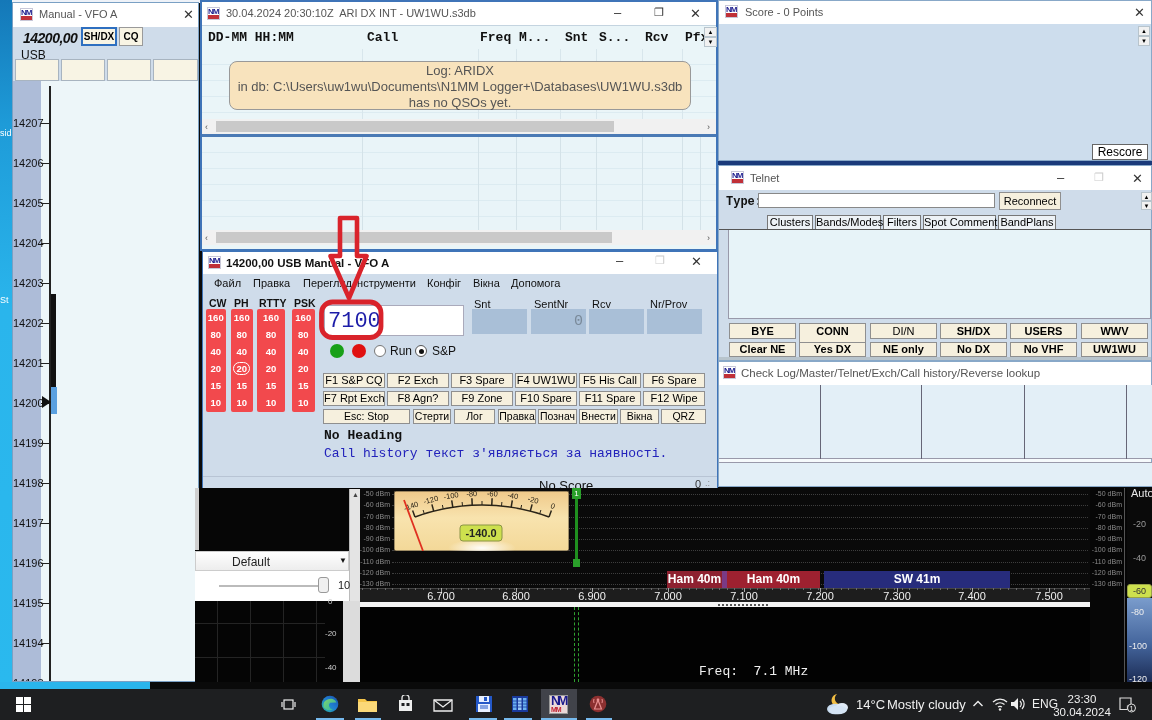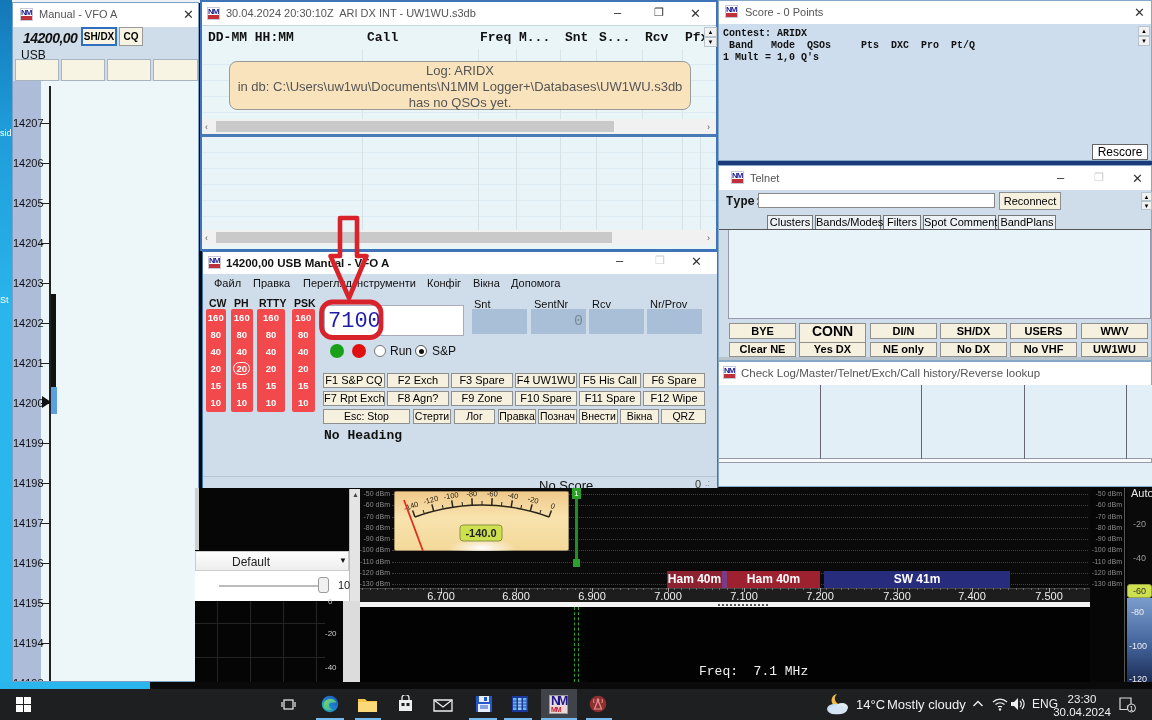--- a/index.html
+++ b/index.html
@@ -139,23 +139,20 @@
 
 <div class="abs" style="left:718px;top:0px;width:434px;height:161px;background:#cddded;border:1px solid #88a8c8">
   <div class="abs tbar" style="left:0;top:0;width:100%;height:23px">
     <div class="nmicon" style="left:6px;top:4px">
         <b>NM</b>
         <i></i>
       </div>
     <div class="abs" style="left:26px;top:5px">Score - 0 Points</div>
     <div class="abs sysbtn" style="left:415px;top:4px">✕</div>
   </div>
-  <div class="abs mono" style="left:4px;top:27px;font-size:10px;font-weight:bold;color:#111;line-height:12px;white-space:pre">Contest: ARIDX
- Band   Mode  QSOs     Pts  DXC  Pro  Pt/Q
-1 Mult = 1,0 Q's</div>
   <div class="abs scrl" style="left:419px;top:25px;width:12px;height:10px;font-size:6px;text-align:center;line-height:9px">▲</div>
   <div class="abs scrl" style="left:419px;top:35px;width:12px;height:10px;font-size:6px;text-align:center;line-height:9px">▼</div>
   <div class="abs" style="left:373px;top:143px;width:56px;height:16px;background:#fff;border:1px solid #666;font-size:12px;text-align:center;line-height:14px">Rescore</div>
 </div>
 <div class="abs" style="left:718px;top:161px;width:434px;height:4px;background:#1a3a7a"></div>
 
 <div class="abs" style="left:718px;top:165px;width:434px;height:196px;background:#cfdcea;border:1px solid #88a8c8">
   <div class="abs tbar" style="left:0;top:0;width:100%;height:24px">
     <div class="nmicon" style="left:12px;top:5px">
         <b>NM</b>
@@ -174,22 +171,22 @@
 
   <div class="abs" style="left:48px;top:49px;width:46px;height:14px;background:#edf2f6;border:1px solid #777;border-bottom:none;font-size:11px;text-align:center;white-space:nowrap">Clusters</div>
   <div class="abs" style="left:96px;top:49px;width:66px;height:14px;background:#edf2f6;border:1px solid #777;border-bottom:none;font-size:11px;text-align:center;white-space:nowrap">Bands/Modes</div>
   <div class="abs" style="left:164px;top:49px;width:38px;height:14px;background:#edf2f6;border:1px solid #777;border-bottom:none;font-size:11px;text-align:center;white-space:nowrap">Filters</div>
   <div class="abs" style="left:204px;top:49px;width:73px;height:14px;background:#edf2f6;border:1px solid #777;border-bottom:none;font-size:11px;text-align:center;white-space:nowrap">Spot Comment</div>
   <div class="abs" style="left:279px;top:49px;width:58px;height:14px;background:#edf2f6;border:1px solid #777;border-bottom:none;font-size:11px;text-align:center;white-space:nowrap">BandPlans</div>
   <div class="abs" style="left:0;top:63px;width:432px;height:1px;background:#555"></div>
   <div class="abs" style="left:9px;top:64px;width:423px;height:89px;background:#e7f3f8;border:1px solid #99a;border-top:none"></div>
 
   <div class="abs cream" style="left:10px;top:157px;width:67px;height:16px;font-size:11px;font-weight:bold;line-height:14px">BYE</div>
-  <div class="abs cream" style="left:80px;top:157px;width:67px;height:34px;font-size:14px;font-weight:bold;line-height:14px">CONN</div>
-  <div class="abs cream" style="left:151px;top:157px;width:67px;height:16px;font-size:11px;font-weight:bold;line-height:14px">DI/N</div>
+  <div class="abs cream" style="left:80px;top:157px;width:67px;height:34px;font-size:11px;font-weight:bold;line-height:14px">CONN</div>
+  <div class="abs cream" style="left:151px;top:157px;width:67px;height:16px;font-size:11px;font-weight:normal;line-height:14px">DI/N</div>
   <div class="abs cream" style="left:221px;top:157px;width:67px;height:16px;font-size:11px;font-weight:bold;line-height:14px">SH/DX</div>
   <div class="abs cream" style="left:291px;top:157px;width:67px;height:16px;font-size:11px;font-weight:bold;line-height:14px">USERS</div>
   <div class="abs cream" style="left:362px;top:157px;width:67px;height:16px;font-size:11px;font-weight:bold;line-height:14px">WWV</div>
   <div class="abs cream" style="left:10px;top:176px;width:67px;height:15px;font-size:11px;font-weight:bold;line-height:13px">Clear NE</div>
   <div class="abs cream" style="left:80px;top:176px;width:67px;height:15px;font-size:11px;font-weight:bold;line-height:13px">Yes DX</div>
   <div class="abs cream" style="left:151px;top:176px;width:67px;height:15px;font-size:11px;font-weight:bold;line-height:13px">NE only</div>
   <div class="abs cream" style="left:221px;top:176px;width:67px;height:15px;font-size:11px;font-weight:bold;line-height:13px">No DX</div>
   <div class="abs cream" style="left:291px;top:176px;width:67px;height:15px;font-size:11px;font-weight:bold;line-height:13px">No VHF</div>
   <div class="abs cream" style="left:362px;top:176px;width:67px;height:15px;font-size:11px;font-weight:bold;line-height:13px">UW1WU</div>
   <div class="abs" style="left:0;top:191px;width:432px;height:3px;background:#b8c4cc"></div>
@@ -309,20 +306,21 @@
   <div class="abs cream" style="left:120px;top:157px;width:87px;height:15px;font-size:10.5px;line-height:13px">Esc: Stop</div>
   <div class="abs cream" style="left:210px;top:157px;width:38px;height:15px;font-size:10.5px;line-height:13px">Стерти</div>
   <div class="abs cream" style="left:251px;top:157px;width:41px;height:15px;font-size:10.5px;line-height:13px">Лог</div>
   <div class="abs cream" style="left:295px;top:157px;width:38px;height:15px;font-size:10.5px;line-height:13px">Правка</div>
   <div class="abs cream" style="left:335px;top:157px;width:39px;height:15px;font-size:10.5px;line-height:13px">Познач</div>
   <div class="abs cream" style="left:376px;top:157px;width:39px;height:15px;font-size:10.5px;line-height:13px">Внести</div>
   <div class="abs cream" style="left:417px;top:157px;width:39px;height:15px;font-size:10.5px;line-height:13px">Вікна</div>
   <div class="abs cream" style="left:458px;top:157px;width:45px;height:15px;font-size:10.5px;line-height:13px">QRZ</div>
 
   <div class="abs mono" style="left:121px;top:176px;font-size:13px;font-weight:bold;color:#111">No Heading</div>
+  <div class="abs mono" style="left:121px;top:194px;font-size:13px;color:#2222bb">Call history текст з'являється за наявності.</div>
 
   <div class="abs" style="left:0;top:224px;width:514px;height:13px;background:#cfdcea;border-top:1px solid #b8c4d4">
     <span class="abs" style="left:336px;top:1px;font-size:13px;color:#111">No Score</span>
     <span class="abs" style="left:492px;top:1px;font-size:11px;color:#333">0</span>
     <span class="abs" style="left:502px;top:1px;font-size:9px;color:#888">.:</span>
   </div>
 </div>
 
 <div class="abs" style="left:195px;top:488px;width:957px;height:194px;background:#060606">
 

